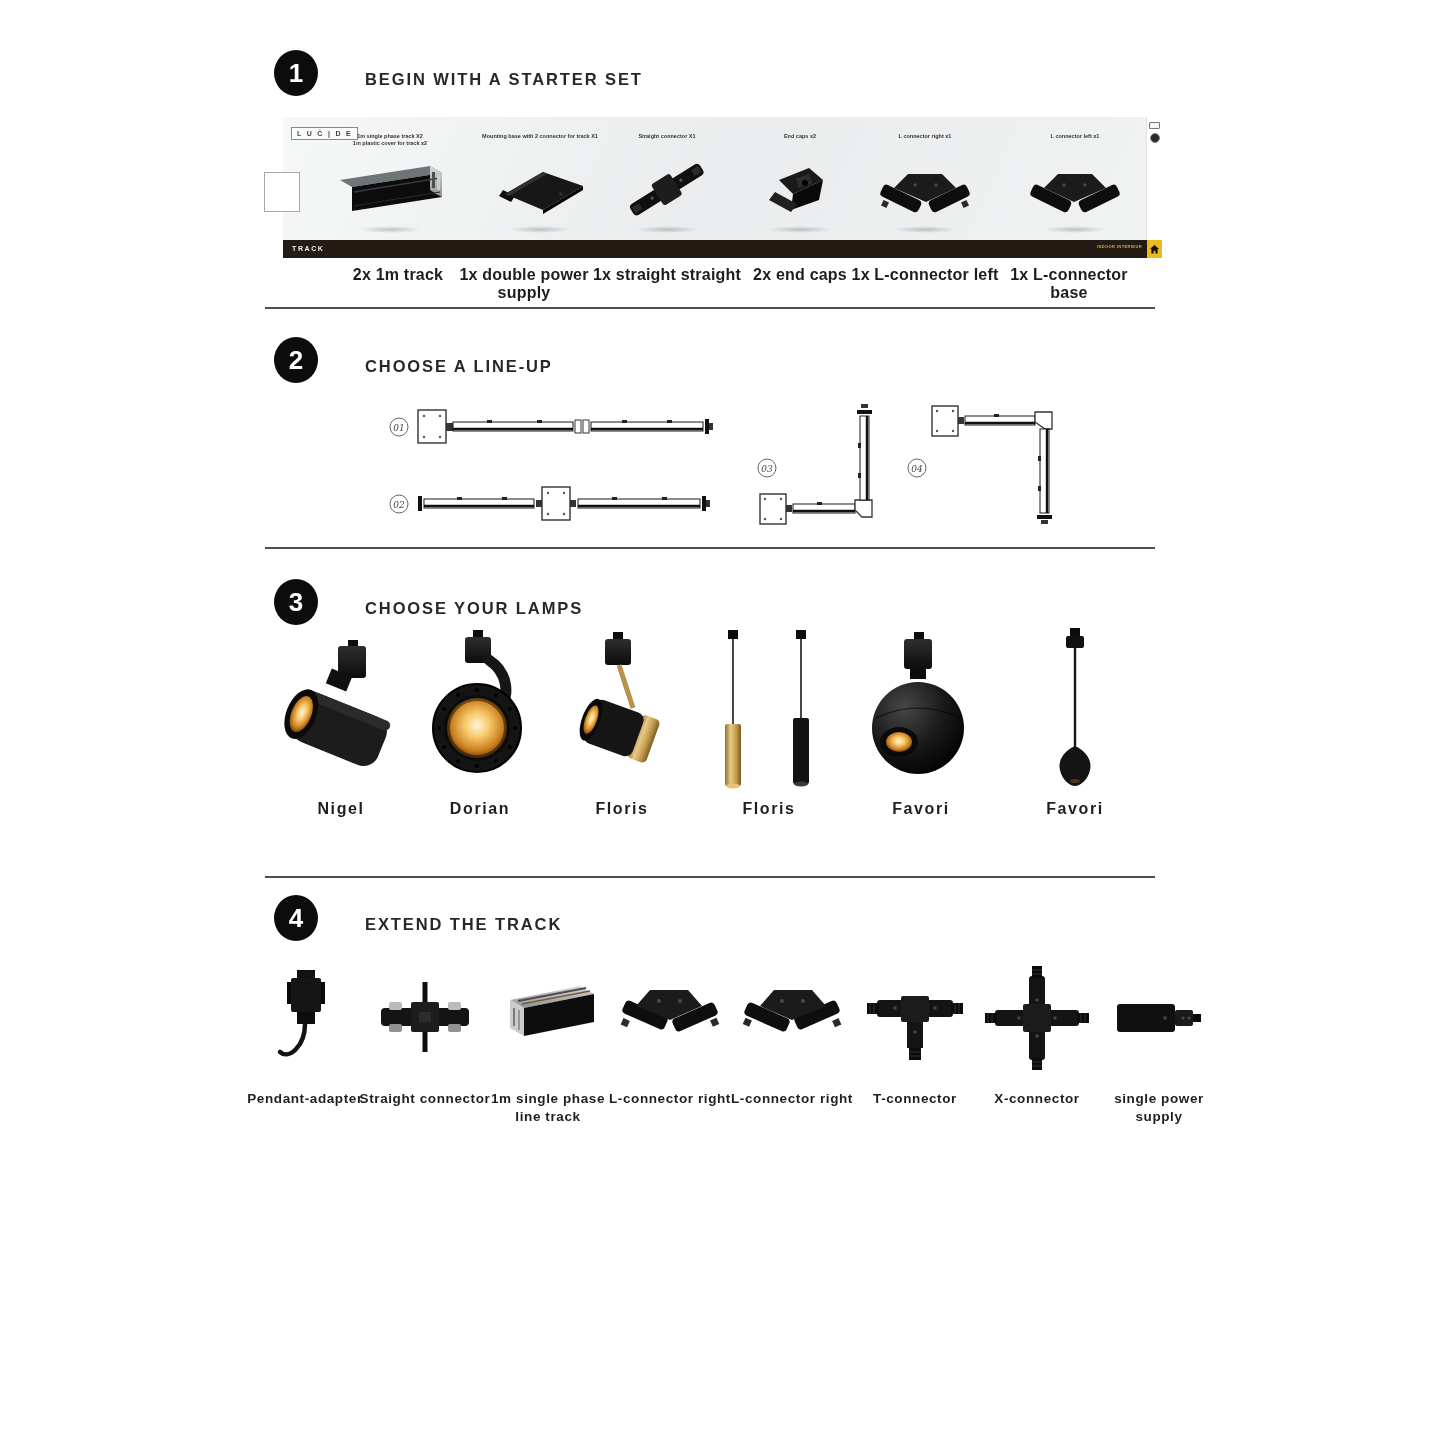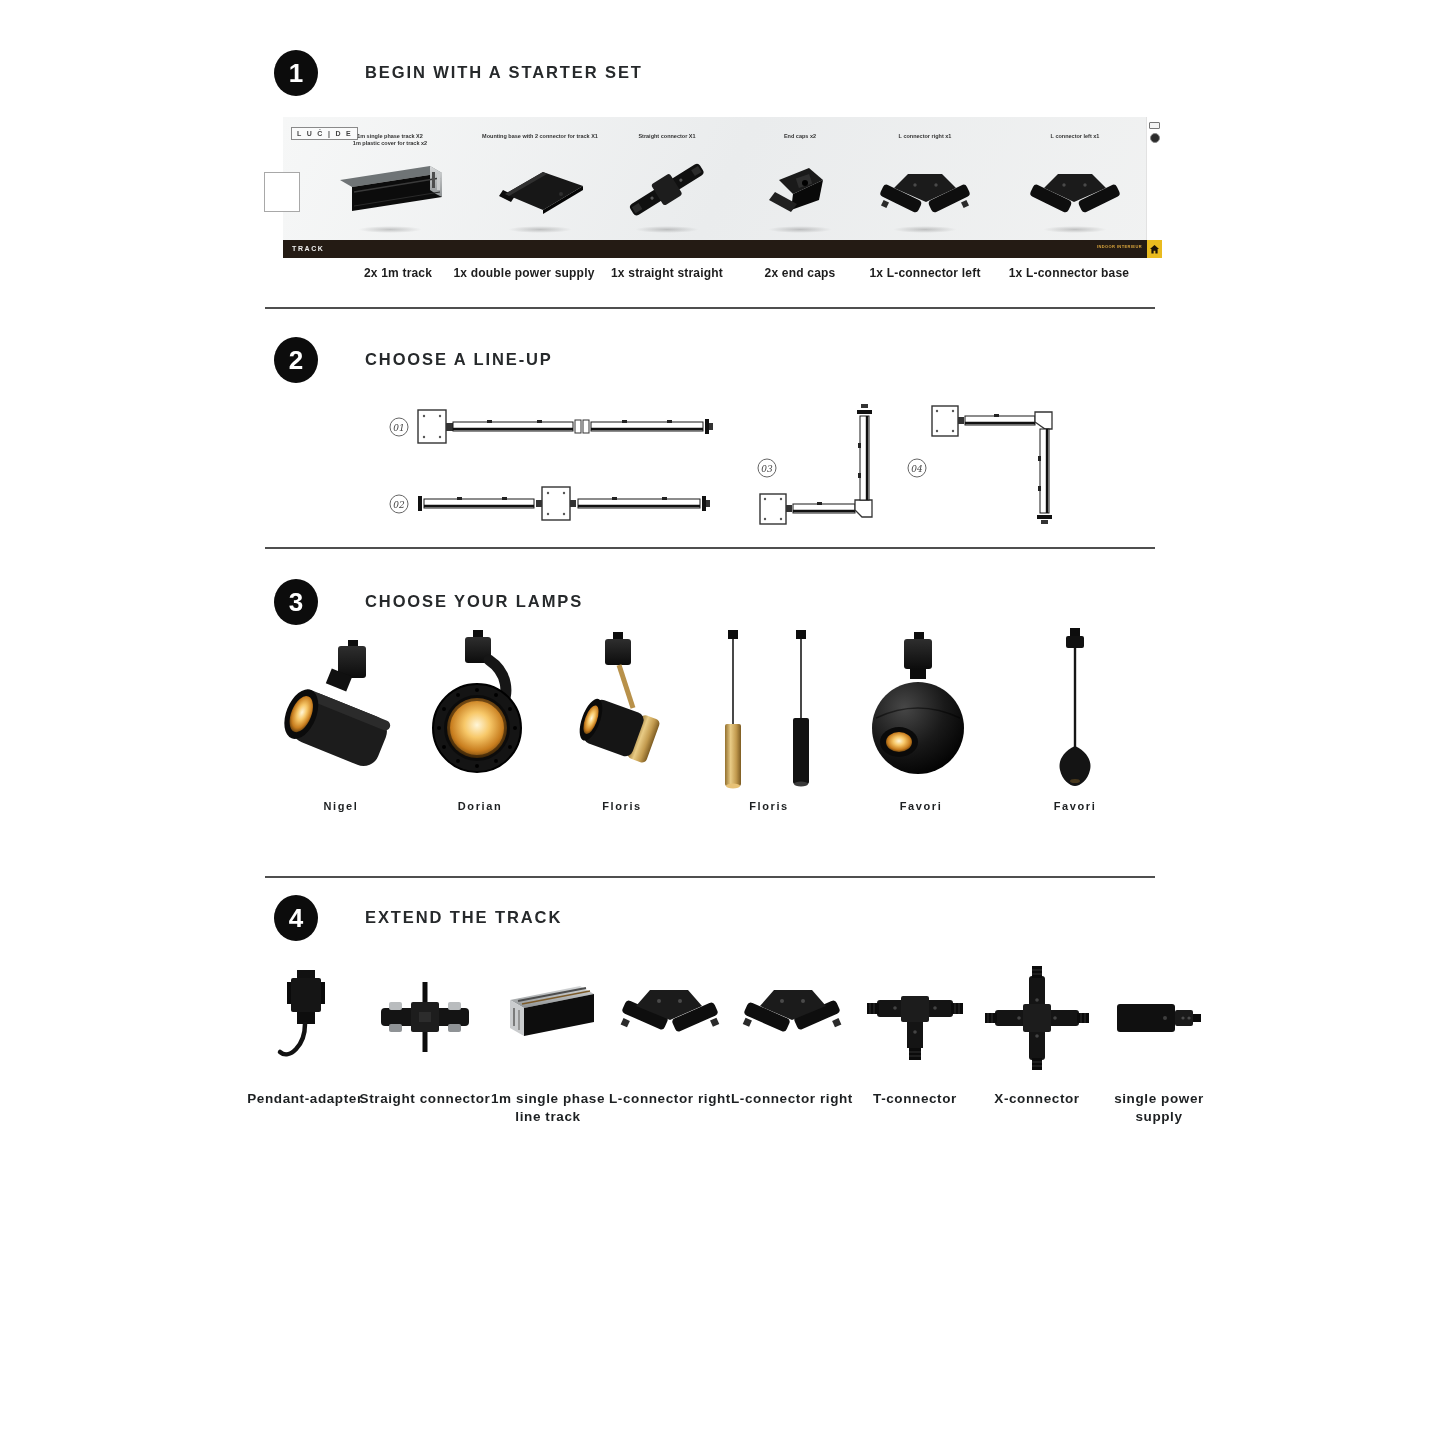--- a/index.html
+++ b/index.html
@@ -6,21 +6,21 @@
   body{
     width:1445px;height:1445px;position:relative;background:#ffffff;
     font-family:"Liberation Sans", sans-serif;color:#222;overflow:hidden;
   }
   .abs{position:absolute;}
   .step-badge{
     width:44px;height:46px;background:#0c0c0c;border-radius:50%;
     display:flex;align-items:center;justify-content:center;
     color:#fff;font-size:26px;font-weight:bold;
   }
-  .step-title{font-size:16.5px;font-weight:bold;letter-spacing:1.9px;color:#26292b;white-space:nowrap;}
+  .step-title{font-size:16.5px;font-weight:bold;letter-spacing:1.9px;color:#26292b;white-space:nowrap;margin-top:7px;}
   .divider{height:2px;background:#4f4f4f;width:890px;left:265px;}
   
   .banner{
     left:283px;top:117px;width:879px;height:141px;
     background:linear-gradient(115deg,#f6f7f7 0%,#eaeced 50%,#f1f2f2 100%);
   }
   .banner-bar{
     position:absolute;left:0;bottom:0;width:100%;height:18px;background:#241b14;
   }
   .track-label{
@@ -47,26 +47,26 @@
   .bp-label{font-size:5.5px;font-weight:bold;color:#333;text-align:center;line-height:7px;height:15px;}
   .bp-img{display:flex;justify-content:center;margin-top:2px;}
   .bp-shadow{
     width:64px;height:7px;margin:2px auto 0 auto;border-radius:50%;
     background:radial-gradient(ellipse at center,rgba(0,0,0,.20) 0%,rgba(0,0,0,0) 70%);
   }
   .side-box{
     left:264px;top:172px;width:34px;height:38px;background:#ffffff;border:1px solid #a8a8a8;z-index:5;
   }
   .caption{
-    top:266px;width:150px;font-size:12px;font-weight:bold;color:#1d1d1d;
+    top:266px;width:150px;font-size:16px;font-weight:bold;color:#1d1d1d;
     letter-spacing:.2px;text-align:center;transform:translateX(-50%);
   }
   
   .lamp-item{top:628px;width:150px;transform:translateX(-50%);text-align:center;}
-  .lamp-name{margin-top:4px;font-size:11px;font-weight:bold;letter-spacing:1.6px;color:#1d2022;}
+  .lamp-name{margin-top:4px;font-size:16px;font-weight:bold;letter-spacing:1.6px;color:#1d2022;}
   
   .ext-item{top:966px;width:132px;transform:translateX(-50%);text-align:center;}
   .ext-name{margin-top:16px;font-size:13.5px;font-weight:bold;letter-spacing:.6px;color:#1d2022;line-height:18px;}
   svg{display:block;}
   svg text{font-family:"DejaVu Serif",serif;}
 </style>
 </head>
 <body>
 
 <svg width="0" height="0" aria-hidden="true">

